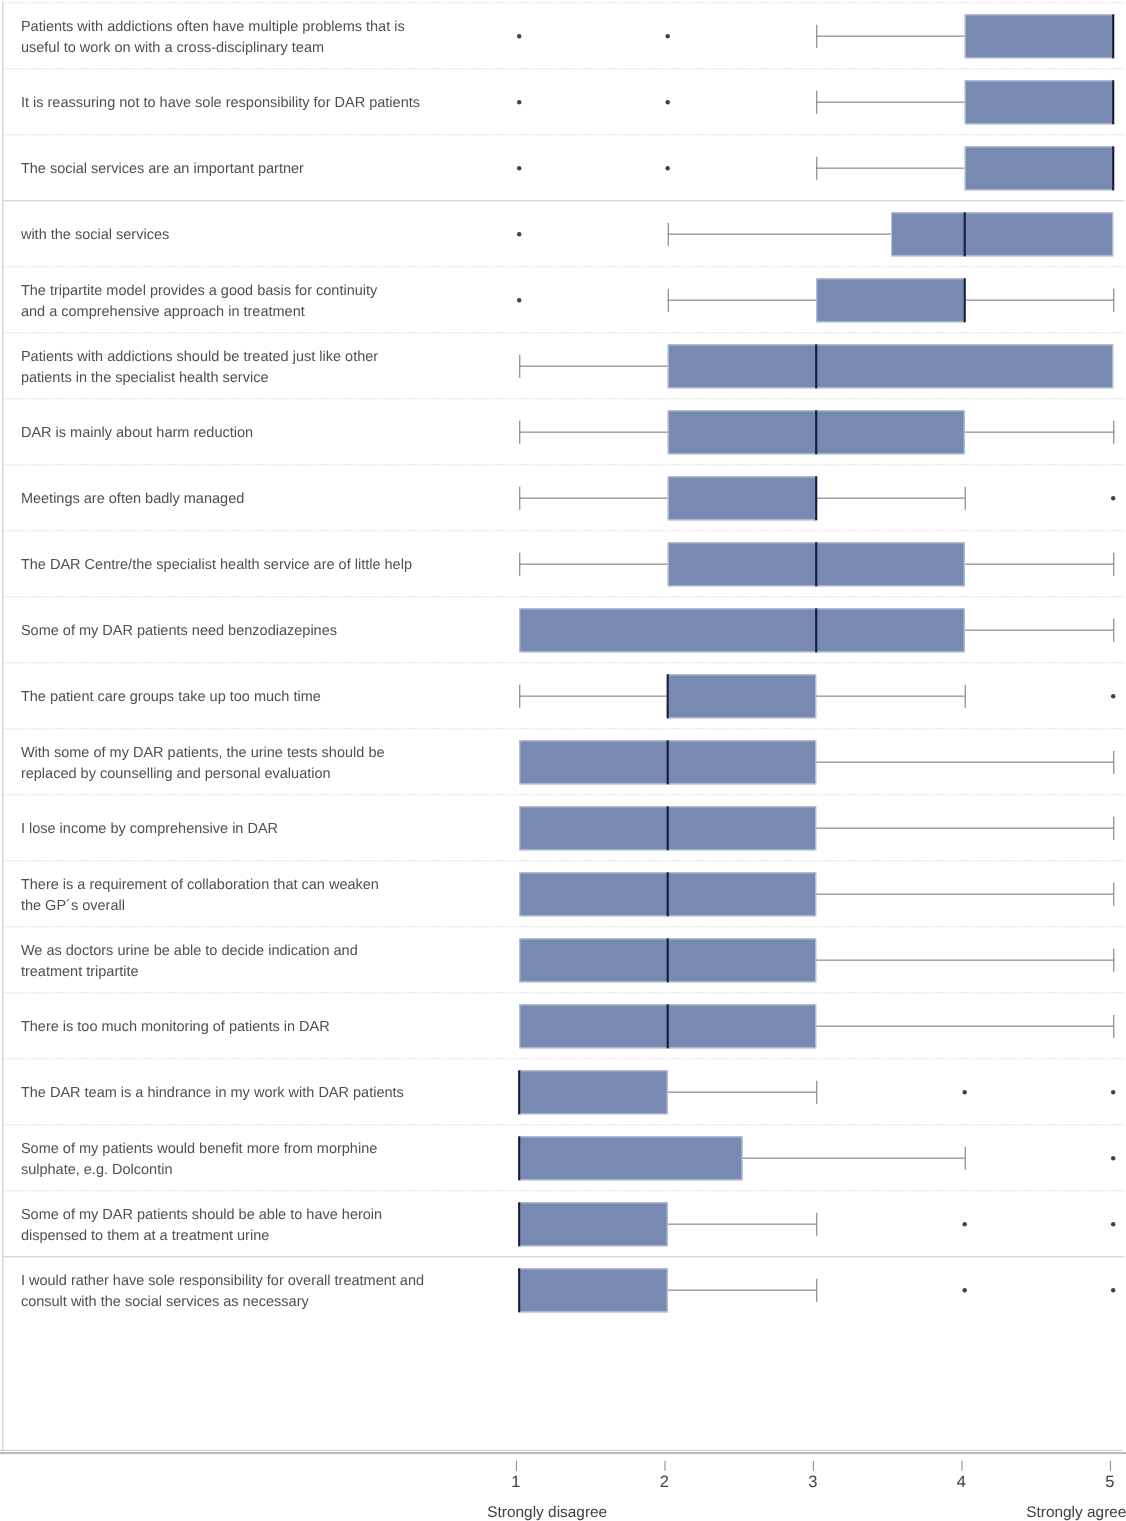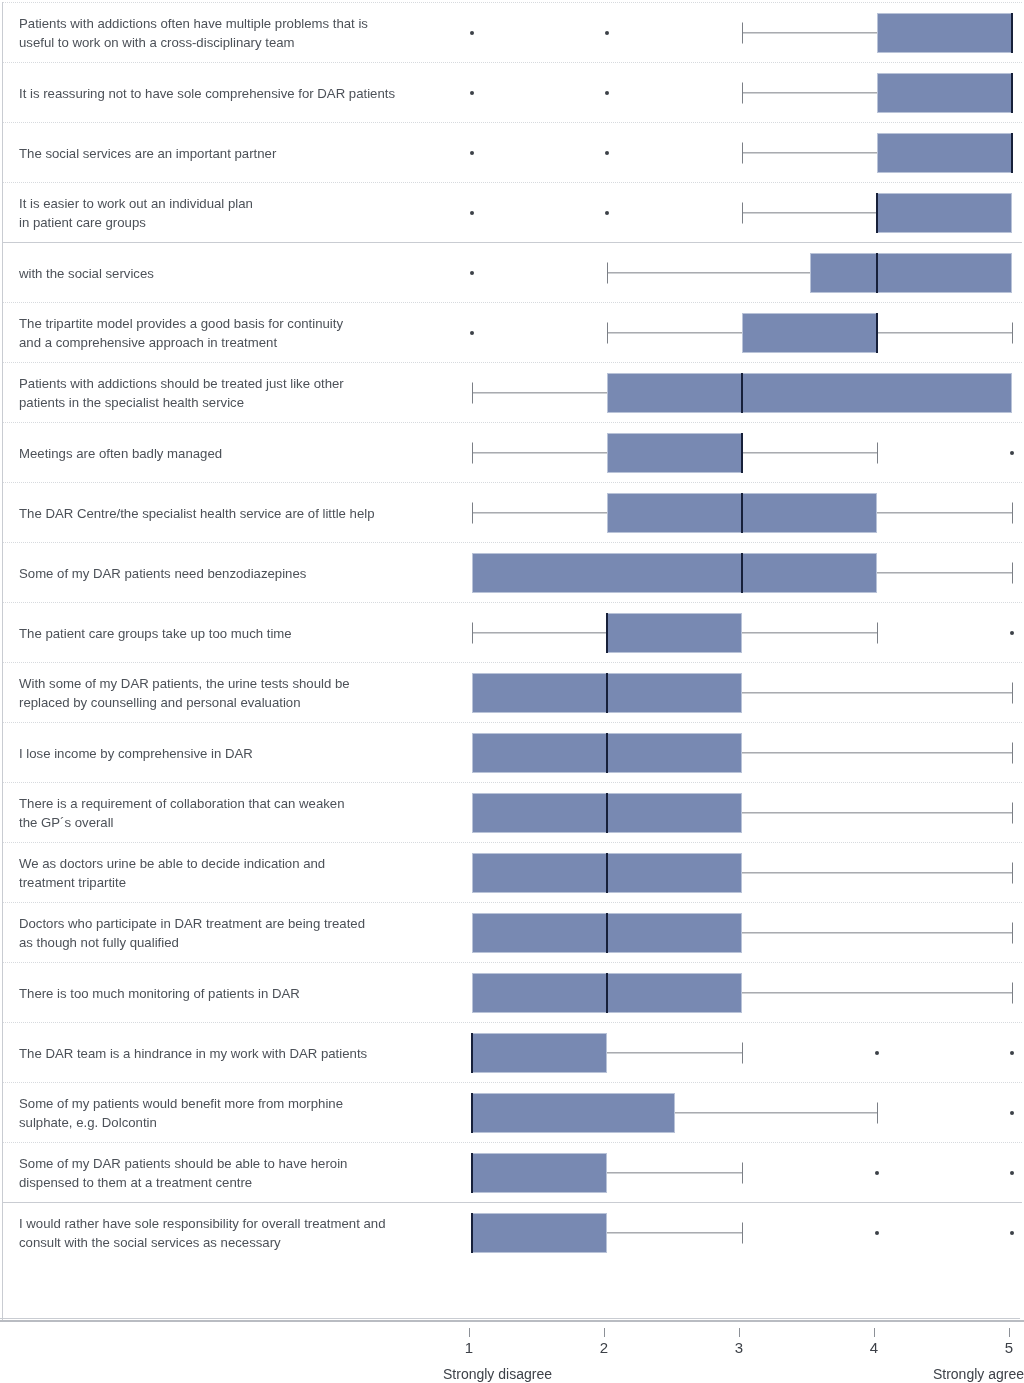--- a/index.html
+++ b/index.html
@@ -55,54 +55,40 @@
           <div class="wline" style="left: 739px; width: 135px;"></div>
           <div class="wcap" style="left: 739px;"></div>
           <div class="box" style="left: 874px; width: 135px;"></div>
           <div class="median" style="left: 1007.8px;"></div>
           <div class="outlier" style="left: 469px;"></div>
           <div class="outlier" style="left: 604px;"></div>
         </div>
       </div>
       <div class="row">
         <div class="label">
-          <div>It is reassuring not to have sole comprehensive for DAR patients</div>
+          <div>It is reassuring not to have sole responsibility for DAR patients</div>
         </div>
         <div class="plot">
           <div class="wline" style="left: 739px; width: 135px;"></div>
           <div class="wcap" style="left: 739px;"></div>
           <div class="box" style="left: 874px; width: 135px;"></div>
           <div class="median" style="left: 1007.8px;"></div>
           <div class="outlier" style="left: 469px;"></div>
           <div class="outlier" style="left: 604px;"></div>
         </div>
       </div>
       <div class="row">
         <div class="label">
           <div>The social services are an important partner</div>
         </div>
         <div class="plot">
           <div class="wline" style="left: 739px; width: 135px;"></div>
           <div class="wcap" style="left: 739px;"></div>
           <div class="box" style="left: 874px; width: 135px;"></div>
           <div class="median" style="left: 1007.8px;"></div>
-          <div class="outlier" style="left: 469px;"></div>
-          <div class="outlier" style="left: 604px;"></div>
-        </div>
-      </div>
-      <div class="row">
-        <div class="label">
-          <div>It is easier to work out an individual plan</div>
-          <div>in patient care groups</div>
-        </div>
-        <div class="plot">
-          <div class="wline" style="left: 739px; width: 135px;"></div>
-          <div class="wcap" style="left: 739px;"></div>
-          <div class="box" style="left: 874px; width: 135px;"></div>
-          <div class="median" style="left: 872.8px;"></div>
           <div class="outlier" style="left: 469px;"></div>
           <div class="outlier" style="left: 604px;"></div>
         </div>
       </div>
       <div class="row hard">
         <div class="label">
           <div>with the social services</div>
         </div>
         <div class="plot">
           <div class="wline" style="left: 604px; width: 202.5px;"></div>
@@ -134,20 +120,33 @@
         </div>
         <div class="plot">
           <div class="wline" style="left: 469px; width: 135px;"></div>
           <div class="wcap" style="left: 469px;"></div>
           <div class="box" style="left: 604px; width: 405px;"></div>
           <div class="median" style="left: 737.8px;"></div>
         </div>
       </div>
       <div class="row">
         <div class="label">
+          <div>DAR is mainly about harm reduction</div>
+        </div>
+        <div class="plot">
+          <div class="wline" style="left: 469px; width: 135px;"></div>
+          <div class="wcap" style="left: 469px;"></div>
+          <div class="wline" style="left: 874px; width: 135px;"></div>
+          <div class="wcap" style="left: 1009px;"></div>
+          <div class="box" style="left: 604px; width: 270px;"></div>
+          <div class="median" style="left: 737.8px;"></div>
+        </div>
+      </div>
+      <div class="row">
+        <div class="label">
           <div>Meetings are often badly managed</div>
         </div>
         <div class="plot">
           <div class="wline" style="left: 469px; width: 135px;"></div>
           <div class="wcap" style="left: 469px;"></div>
           <div class="wline" style="left: 739px; width: 135px;"></div>
           <div class="wcap" style="left: 874px;"></div>
           <div class="box" style="left: 604px; width: 135px;"></div>
           <div class="median" style="left: 737.8px;"></div>
           <div class="outlier" style="left: 1009px;"></div>
@@ -223,32 +222,20 @@
           <div class="wline" style="left: 739px; width: 270px;"></div>
           <div class="wcap" style="left: 1009px;"></div>
           <div class="box" style="left: 469px; width: 270px;"></div>
           <div class="median" style="left: 602.8px;"></div>
         </div>
       </div>
       <div class="row">
         <div class="label">
           <div>We as doctors urine be able to decide indication and</div>
           <div>treatment tripartite</div>
-        </div>
-        <div class="plot">
-          <div class="wline" style="left: 739px; width: 270px;"></div>
-          <div class="wcap" style="left: 1009px;"></div>
-          <div class="box" style="left: 469px; width: 270px;"></div>
-          <div class="median" style="left: 602.8px;"></div>
-        </div>
-      </div>
-      <div class="row">
-        <div class="label">
-          <div>Doctors who participate in DAR treatment are being treated</div>
-          <div>as though not fully qualified</div>
         </div>
         <div class="plot">
           <div class="wline" style="left: 739px; width: 270px;"></div>
           <div class="wcap" style="left: 1009px;"></div>
           <div class="box" style="left: 469px; width: 270px;"></div>
           <div class="median" style="left: 602.8px;"></div>
         </div>
       </div>
       <div class="row">
         <div class="label">
@@ -283,21 +270,21 @@
           <div class="wline" style="left: 671.5px; width: 202.5px;"></div>
           <div class="wcap" style="left: 874px;"></div>
           <div class="box" style="left: 469px; width: 202.5px;"></div>
           <div class="median" style="left: 467.8px;"></div>
           <div class="outlier" style="left: 1009px;"></div>
         </div>
       </div>
       <div class="row">
         <div class="label">
           <div>Some of my DAR patients should be able to have heroin</div>
-          <div>dispensed to them at a treatment centre</div>
+          <div>dispensed to them at a treatment urine</div>
         </div>
         <div class="plot">
           <div class="wline" style="left: 604px; width: 135px;"></div>
           <div class="wcap" style="left: 739px;"></div>
           <div class="box" style="left: 469px; width: 135px;"></div>
           <div class="median" style="left: 467.8px;"></div>
           <div class="outlier" style="left: 874px;"></div>
           <div class="outlier" style="left: 1009px;"></div>
         </div>
       </div>

